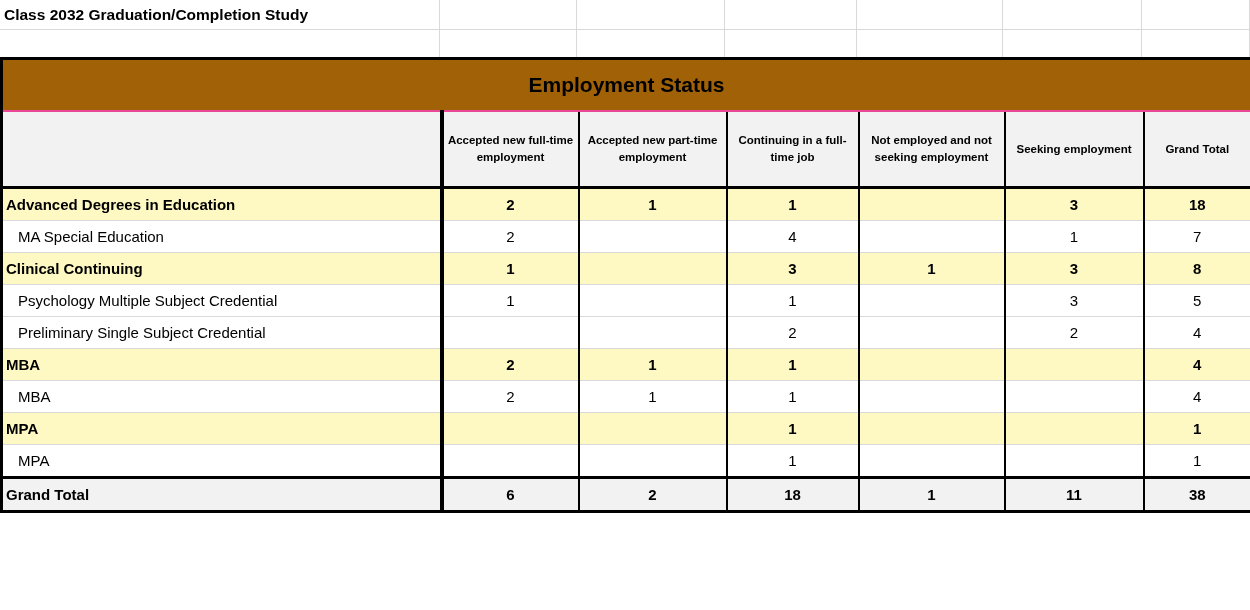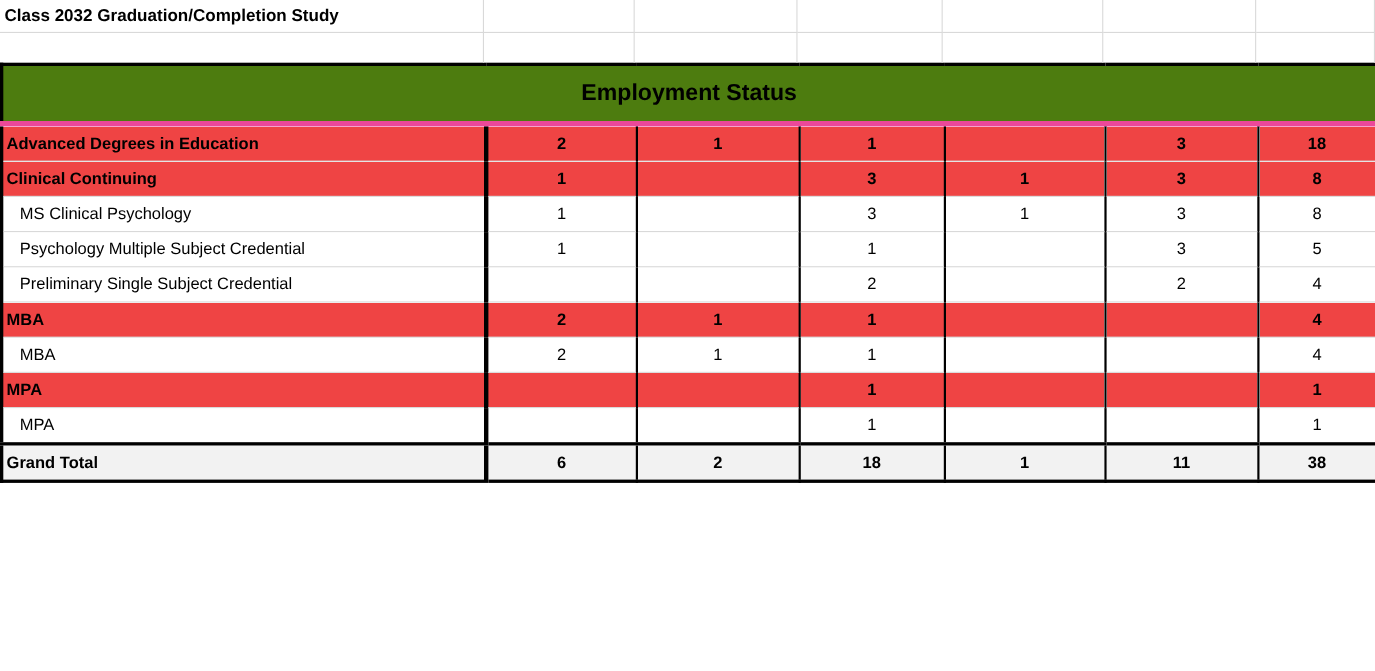--- a/index.html
+++ b/index.html
@@ -40,22 +40,22 @@
     border: 3px solid #000;
   }
   table.pivot td, table.pivot th { overflow: hidden; }
 
   tr.table-title-row th {
     height: 48px;
     font-size: 21px;
     font-weight: bold;
     text-align: center;
     vertical-align: middle;
-    background: #4d7c0f;
-    border-bottom: 5px solid #ec4899;
+    background: #a16207;
+    border-bottom: 2px solid #ec4899;
   }
 
   tr.header-row th {
     background: #f2f2f2;
     font-size: 11.5px;
     font-weight: bold;
     text-align: center;
     vertical-align: middle;
     height: 70px;
     padding: 2px 3px;
@@ -71,21 +71,21 @@
     height: 29px;
     font-size: 15px;
     vertical-align: middle;
     border-top: 1px solid #d9d9d9;
   }
   tbody tr:first-child td { border-top: none; }
 
   tbody td.label { text-align: left; padding-left: 3px; white-space: nowrap; }
   tbody td.num { text-align: center; }
 
-  tr.row-section td { background: #ef4444; font-weight: bold; }
+  tr.row-section td { background: #fef9c3; font-weight: bold; }
   tr.row-detail td.label { padding-left: 15px; }
   tr.row-grand td {
     background: #f2f2f2;
     font-weight: bold;
     border-top: 3px solid #000;
   }
 </style>
 </head>
 <body>
 
@@ -115,42 +115,51 @@
       <col style="width:148px">
       <col style="width:132px">
       <col style="width:146px">
       <col style="width:139px">
       <col style="width:108px">
     </colgroup>
     <thead>
       <tr class="table-title-row">
         <th colspan="7">Employment Status</th>
       </tr>
+      <tr class="header-row" id="header-row">
+          <th class="c0"></th>
+          <th class="c1">Accepted new full-time employment</th>
+          <th class="c2">Accepted new part-time employment</th>
+          <th class="c3">Continuing in a full-time job</th>
+          <th class="c4">Not employed and not seeking employment</th>
+          <th class="c5">Seeking employment</th>
+          <th class="c6">Grand Total</th>
+        </tr>
     </thead>
     <tbody id="table-body">
         <tr class="row-section">
           <td class="label c0">Advanced Degrees in Education</td>
           <td class="num c1">2</td>
           <td class="num c2">1</td>
           <td class="num c3">1</td>
           <td class="num c4"></td>
           <td class="num c5">3</td>
           <td class="num c6">18</td>
         </tr>
+        <tr class="row-detail">
+          <td class="label c0">MA Special Education</td>
+          <td class="num c1">2</td>
+          <td class="num c2"></td>
+          <td class="num c3">4</td>
+          <td class="num c4"></td>
+          <td class="num c5">1</td>
+          <td class="num c6">7</td>
+        </tr>
         <tr class="row-section">
           <td class="label c0">Clinical Continuing</td>
-          <td class="num c1">1</td>
-          <td class="num c2"></td>
-          <td class="num c3">3</td>
-          <td class="num c4">1</td>
-          <td class="num c5">3</td>
-          <td class="num c6">8</td>
-        </tr>
-        <tr class="row-detail">
-          <td class="label c0">MS Clinical Psychology</td>
           <td class="num c1">1</td>
           <td class="num c2"></td>
           <td class="num c3">3</td>
           <td class="num c4">1</td>
           <td class="num c5">3</td>
           <td class="num c6">8</td>
         </tr>
         <tr class="row-detail">
           <td class="label c0">Psychology Multiple Subject Credential</td>
           <td class="num c1">1</td>

